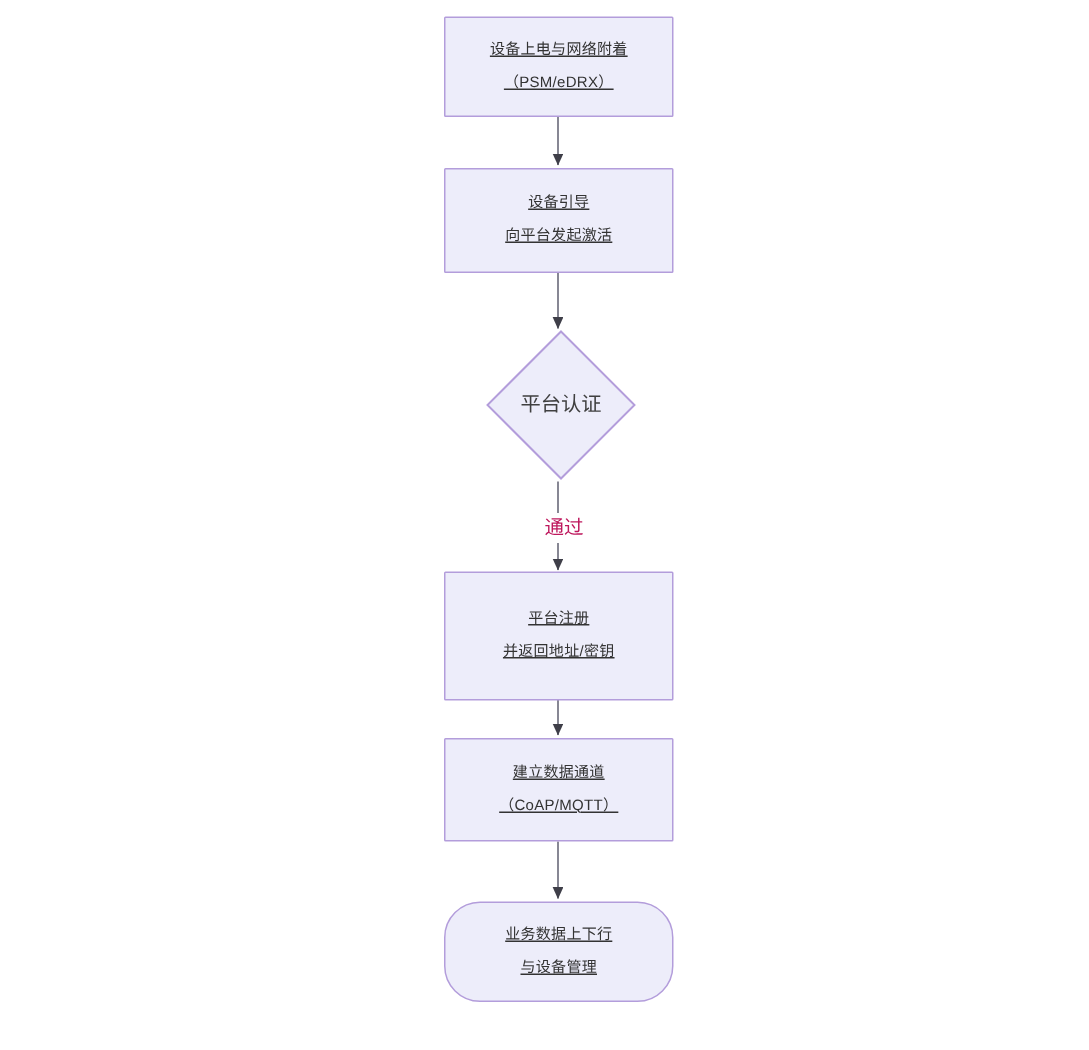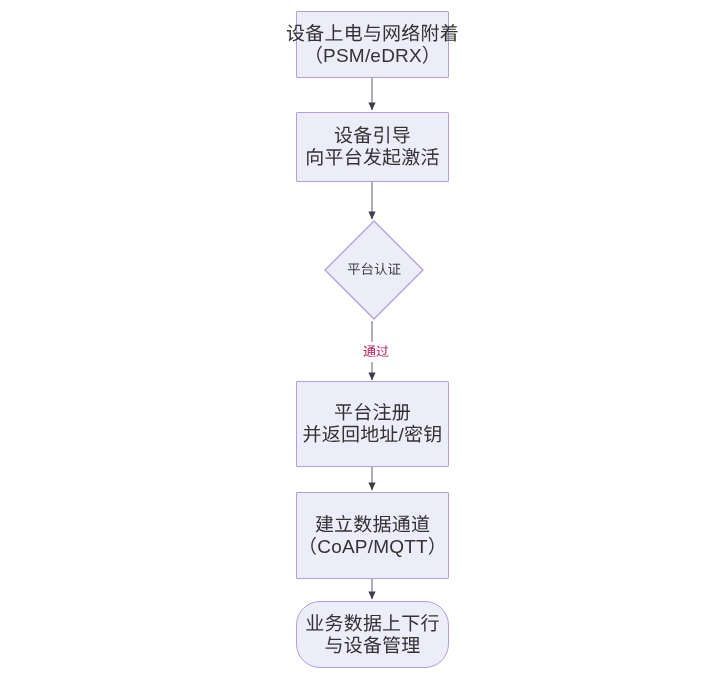--- a/index.html
+++ b/index.html
@@ -45,25 +45,26 @@
     text-align: center;
   }
 
   .node-process {
     background: #ededfa;
     border: 1.3px solid #b39ddb;
     border-radius: 1px;
   }
 
   .node-label {
-    font-size: 19px;
+    font-size: 10px;
     line-height: 22px;
     letter-spacing: 0.2px;
     white-space: nowrap;
     color: #333333;
+    text-decoration: underline;
   }
 
   
   .node-decision {
     width: 100px;
     height: 100px;
   }
   .diamond-shape {
     position: absolute;
     left: 0;
@@ -135,21 +136,21 @@
     <div class="decision-text">平台认证</div>
   </div>
 
   <div class="edge-label" style="left:350px; top:342px; width:44px;">通过</div>
 
   <div class="node node-process" style="left:296px; top:381px; width:153px; height:86px;">
     <div class="node-label">平台注册</div>
     <div class="node-label">并返回地址/密钥</div>
   </div>
 
-  <div class="node node-process" style="left:296px; top:492px; width:153px; height:87px;">
+  <div class="node node-process" style="left:296px; top:492px; width:153px; height:69px;">
     <div class="node-label">建立数据通道</div>
     <div class="node-label">（CoAP/MQTT）</div>
   </div>
 
   <div class="node node-process" style="left:296px; top:601px; width:153px; height:67px;border-radius:24px;">
     <div class="node-label">业务数据上下行</div>
     <div class="node-label">与设备管理</div>
   </div>
 
 </div>

